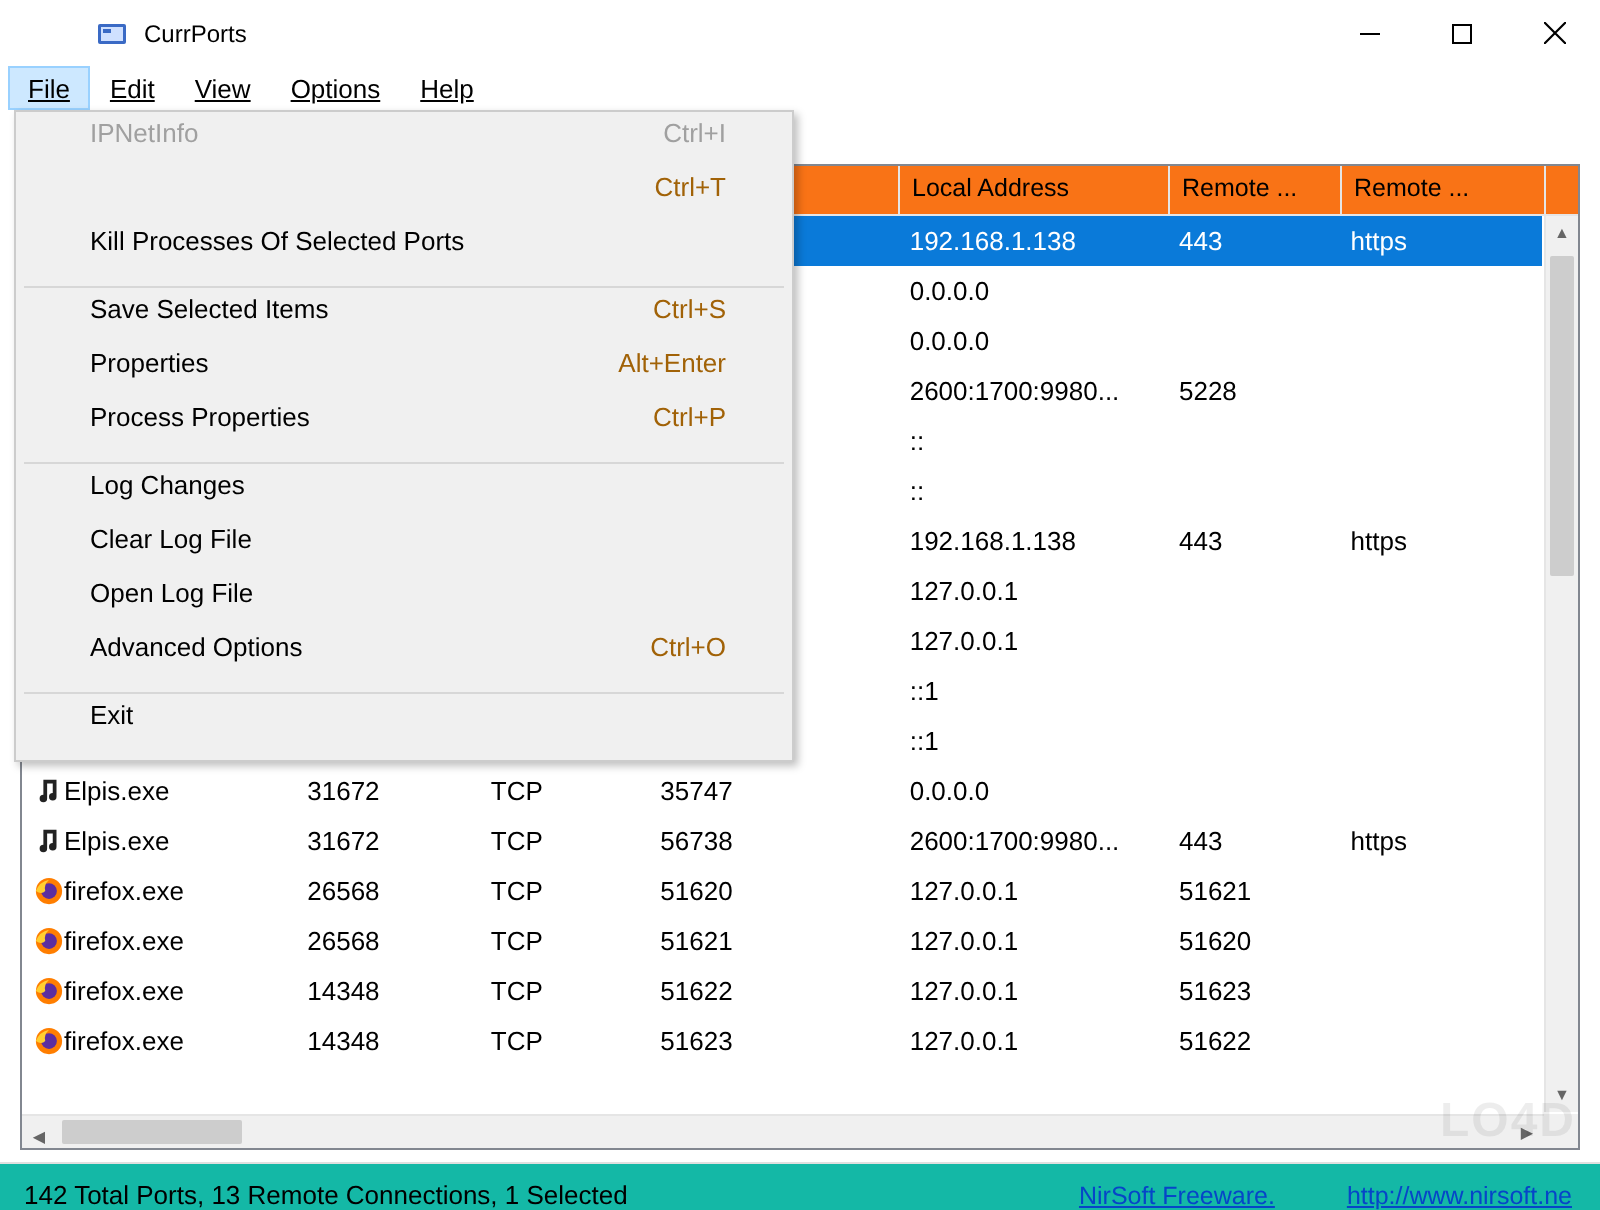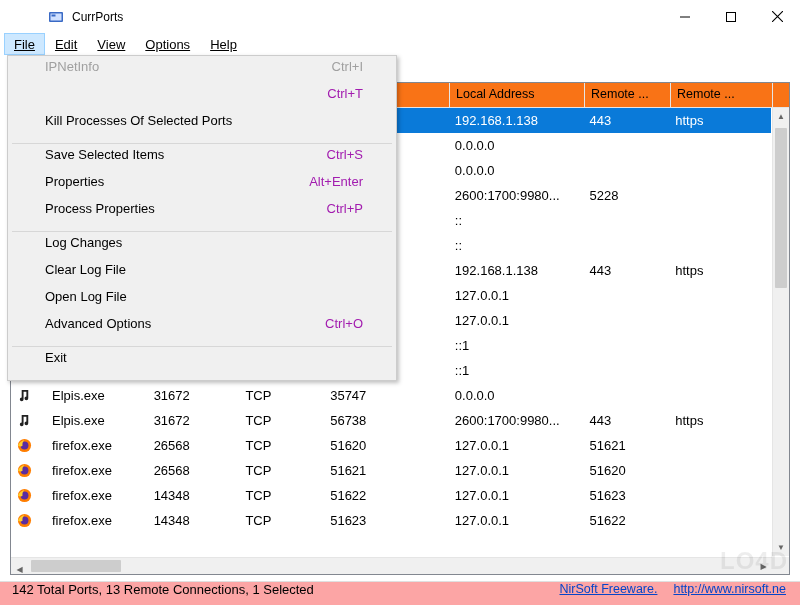--- a/index.html
+++ b/index.html
@@ -24,48 +24,48 @@
     left: 7px; top: 55px;
     width: 390px;
     background: #f0f0f0;
     border: 1px solid #ccc;
     box-shadow: 2px 2px 4px rgba(0,0,0,0.25);
     z-index: 50;
     padding: 3px;
   }
   .drop-row { display: flex; align-items: flex-start; height: 27px; font-size: 13px; padding: 0 30px 0 34px; color: #000; }
   .drop-row.disabled { color: #a0a0a0; }
-  .drop-row .shortcut { margin-left: auto; color: #a21caf; }
+  .drop-row .shortcut { margin-left: auto; color: #a16207; }
   .drop-row.disabled .shortcut { color: #a0a0a0; }
   .drop-sep { height: 1px; background: #d7d7d7; margin: 3px 1px; }
 
   
   .listwrap { position: absolute; left: 10px; right: 10px; top: 82px; bottom: 30px; border: 1px solid #828790; background: #fff; overflow: hidden; }
   .cols { display: flex; height: 25px; background: #f97316; border-bottom: 1px solid #e5e5e5; }
   .colhdr { font-size: 12.5px; color: #000; padding: 4px 6px 0 6px; border-right: 1px solid #e5e5e5; overflow: hidden; white-space: nowrap; text-overflow: ellipsis; }
 
   .rows { position: absolute; top: 25px; left: 0; right: 18px; bottom: 18px; overflow: hidden; }
   .row { display: flex; height: 25px; align-items: center; font-size: 13px; color: #000; }
   .row.sel { background: #0a7ad9; color: #fff; }
   .cell { padding: 0 6px; overflow: hidden; white-space: nowrap; text-overflow: ellipsis; }
-  .cell.icon { display: flex; align-items: flex-start; gap: 20px; }
+  .cell.icon { display: flex; align-items: flex-start; gap: 0; }
   .procicon { width: 15px; height: 15px; flex-shrink: 0; }
 
   
   .vscroll { position: absolute; right: 0; top: 25px; bottom: 18px; width: 17px; background: #f0f0f0; border-left: 1px solid #e5e5e5; }
   .vscroll .btn { height: 17px; display:flex; align-items:center; justify-content:center; font-size:8px; color:#666; }
   .vscroll .thumb { position: absolute; left: 2px; right: 2px; top: 20px; height: 160px; background: #cdcdcd; border-radius: 1px; }
   .hscroll { position: absolute; left: 0; right: 17px; bottom: 0; height: 17px; background: #f0f0f0; border-top: 1px solid #e5e5e5; }
   .hscroll .btn { width: 17px; height: 17px; display:inline-flex; align-items:center; justify-content:center; font-size:8px; color:#666; }
   .hscroll .thumb { position: absolute; top: 2px; bottom: 2px; left: 20px; width: 90px; background: #cdcdcd; border-radius: 1px; }
   .hscroll .rbtn { position:absolute; right:0; top:0; }
   .corner { position:absolute; right:0; bottom:0; width:17px; height:17px; background:#f0f0f0; }
 
   
-  .statusbar { position: absolute; left: 0; right: 0; bottom: 0; height: 24px; display: flex; align-items: flex-start; padding: 0 14px 0 12px; font-size: 13px; border-top: 1px solid #e0e0e0; background: #fca5a5; }
+  .statusbar { position: absolute; left: 0; right: 0; bottom: 0; height: 24px; display: flex; align-items: flex-end; padding: 0 14px 0 12px; font-size: 13px; border-top: 1px solid #e0e0e0; background: #14b8a6; gap: 20px; }
   .statusbar .right { margin-left: auto; color: #0645c8; text-decoration: underline; font-size: 12.5px; white-space: nowrap; }
   .statusbar .right2 { color:#0645c8; text-decoration: underline; font-size: 12.5px; margin-left: 16px; white-space:nowrap; overflow:hidden; max-width:140px; }
 
   
   .wm { position:absolute; right:12px; bottom:30px; color:rgba(0,0,0,0.07); font-size:24px; font-weight:600; letter-spacing:1px; pointer-events:none; }
 
   
   .c0{width:137px}.c1{width:92px}.c2{width:85px}.c3{width:125px}.c4{width:135px}.c5{width:86px}.c6{width:102px}
 </style>
 </head>

